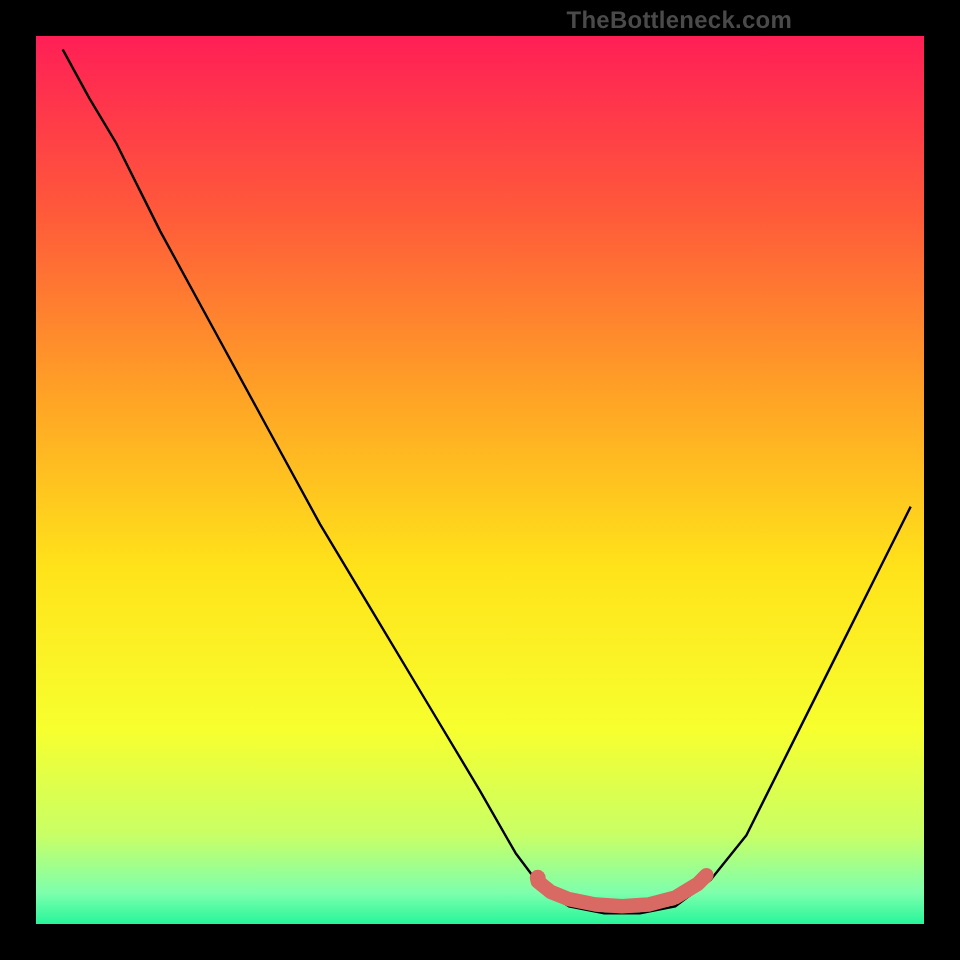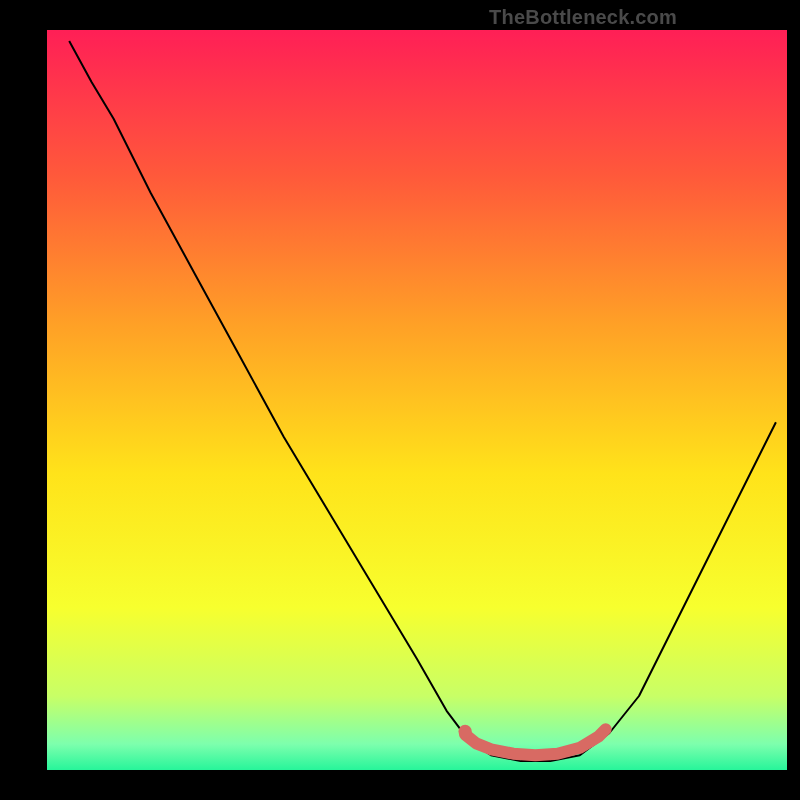--- a/index.html
+++ b/index.html
@@ -9,21 +9,20 @@
     width: 800px;
     height: 800px;
     overflow: hidden;
     font-family: Arial, Helvetica, sans-serif;
   }
   .frame {
     position: relative;
     width: 674px;
     height: 800px;
     background: #000;
-    margin-left: 17px;
   }
   .watermark {
     position: absolute;
     top: 6px;
     right: 14px;
     color: #4a4a4a;
     font-size: 20px;
     font-weight: 600;
     letter-spacing: 0.2px;
     z-index: 10;

